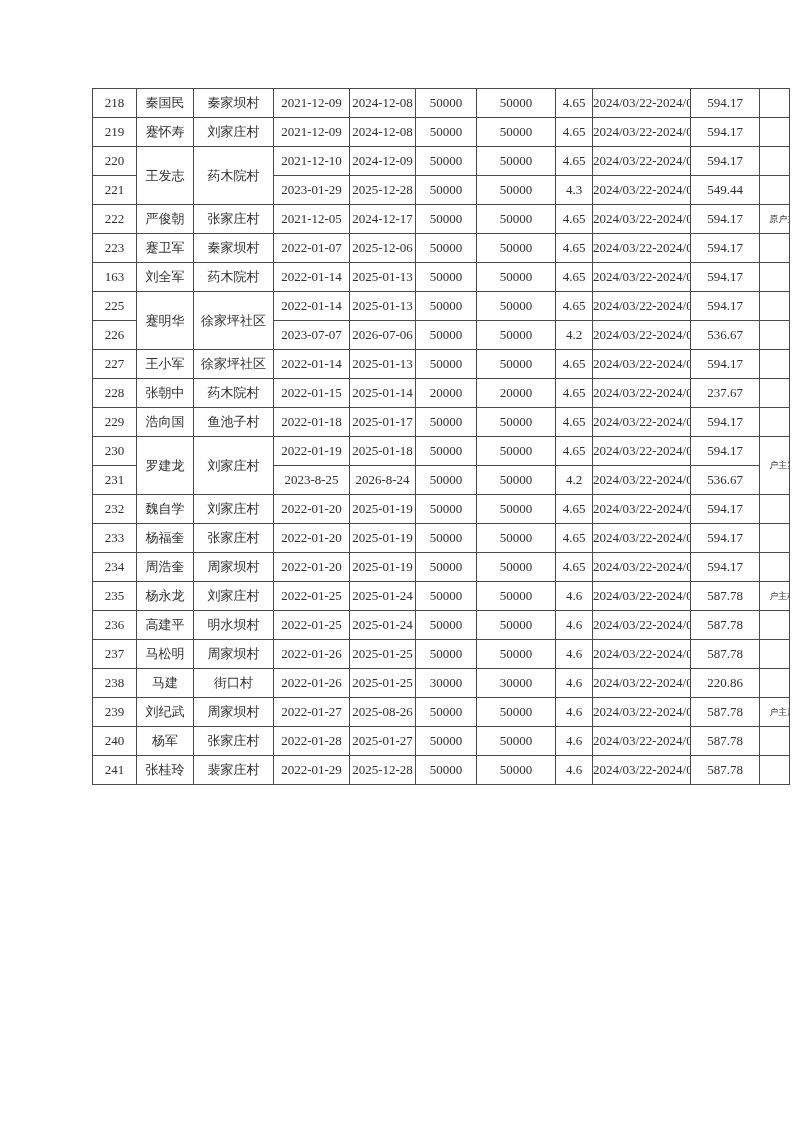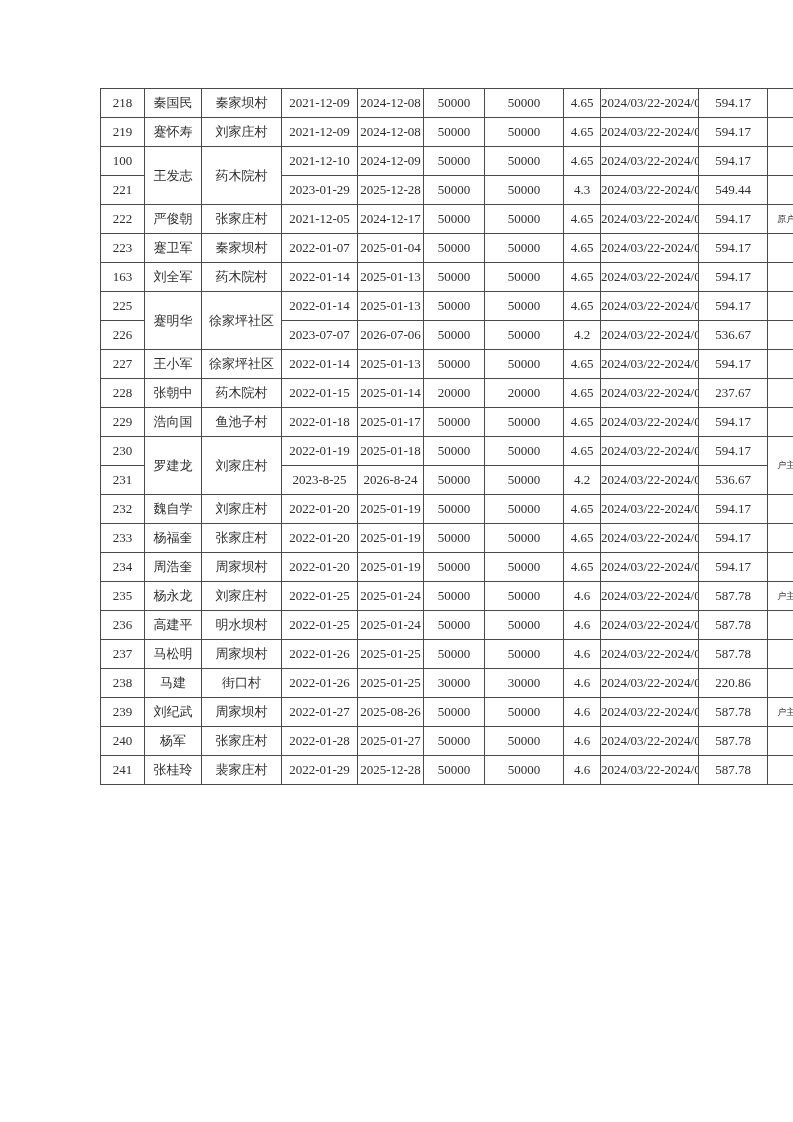--- a/index.html
+++ b/index.html
@@ -10,21 +10,21 @@
   body {
     width: 793px;
     height: 1122px;
     position: relative;
     overflow: hidden;
     font-family: "Liberation Serif", serif;
     color: #2f2f2f;
   }
   .page {
     position: absolute;
-    left: 8px; top: 0;
+    left: 0; top: 0;
     width: 631px;
     height: 1122px;
     background: #ffffff;
   }
   table.loan-table {
     position: absolute;
     left: 92px;
     top: 88px;
     width: 697px;
     border-collapse: collapse;
@@ -95,21 +95,21 @@
           <td class="col-start">2021-12-09</td>
           <td class="col-end">2024-12-08</td>
           <td class="col-amount">50000</td>
           <td class="col-balance">50000</td>
           <td class="col-rate">4.65</td>
           <td class="col-period">2024/03/22-2024/06/21</td>
           <td class="col-interest">594.17</td>
           <td class="col-note"></td>
         </tr>
         <tr>
-          <td class="col-no">100</td>
+          <td class="col-no">220</td>
           <td rowspan="2" class="col-name">王发志</td>
           <td rowspan="2" class="col-village">药木院村</td>
           <td class="col-start">2021-12-10</td>
           <td class="col-end">2024-12-09</td>
           <td class="col-amount">50000</td>
           <td class="col-balance">50000</td>
           <td class="col-rate">4.65</td>
           <td class="col-period">2024/03/22-2024/06/21</td>
           <td class="col-interest">594.17</td>
           <td class="col-note"></td>
@@ -136,21 +136,21 @@
           <td class="col-rate">4.65</td>
           <td class="col-period">2024/03/22-2024/06/21</td>
           <td class="col-interest">594.17</td>
           <td class="col-note"><span class="vertical-note">原户主严发春</span></td>
         </tr>
         <tr>
           <td class="col-no">223</td>
           <td class="col-name">蹇卫军</td>
           <td class="col-village">秦家坝村</td>
           <td class="col-start">2022-01-07</td>
-          <td class="col-end">2025-01-04</td>
+          <td class="col-end">2025-12-06</td>
           <td class="col-amount">50000</td>
           <td class="col-balance">50000</td>
           <td class="col-rate">4.65</td>
           <td class="col-period">2024/03/22-2024/06/21</td>
           <td class="col-interest">594.17</td>
           <td class="col-note"></td>
         </tr>
         <tr>
           <td class="col-no">163</td>
           <td class="col-name">刘全军</td>

